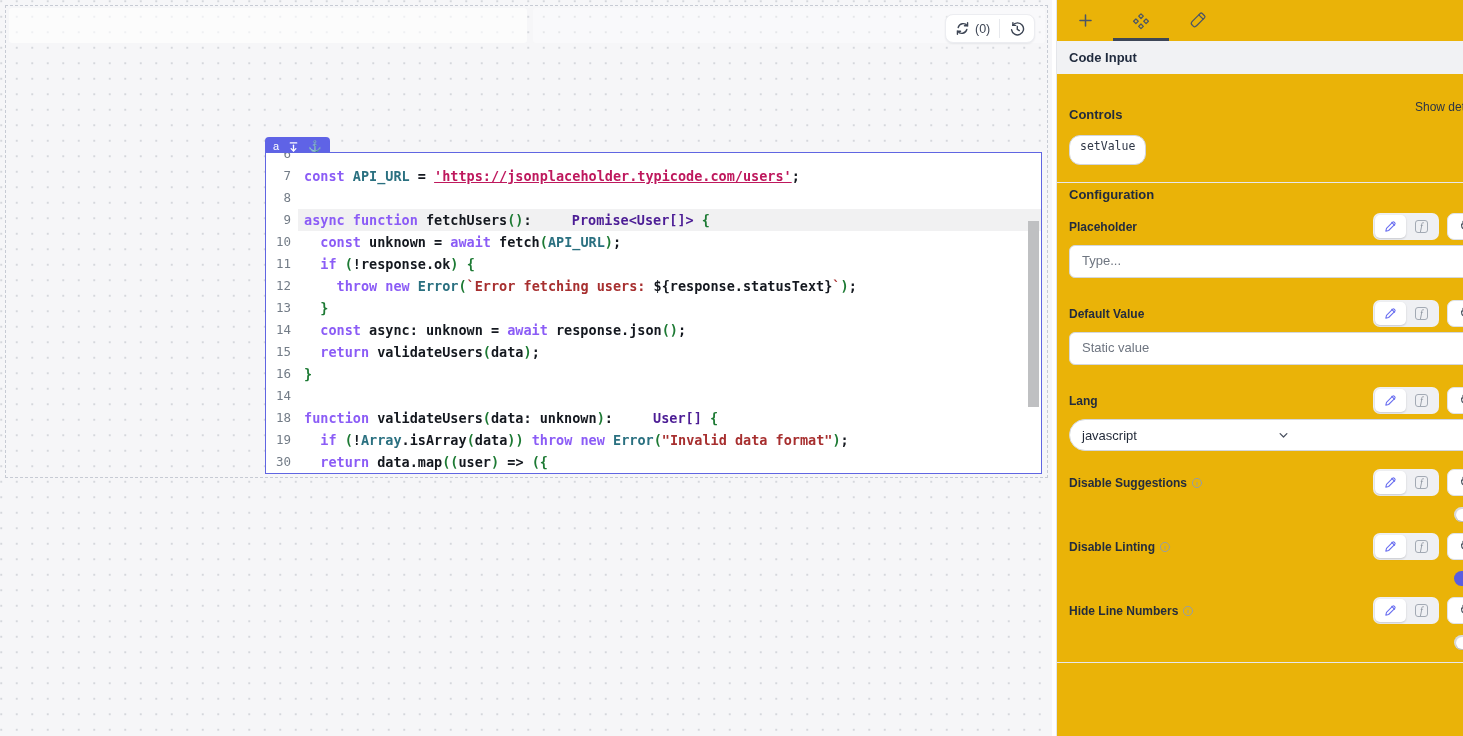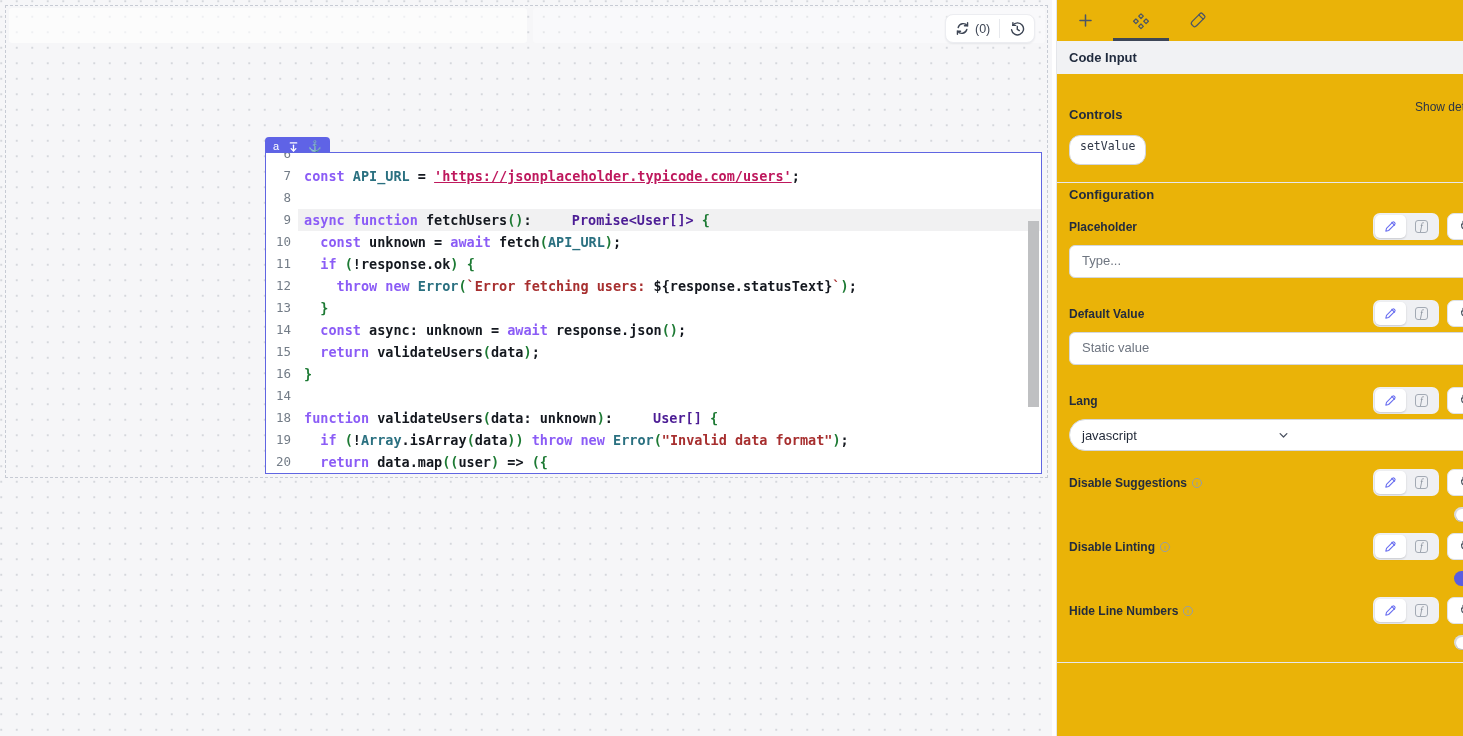--- a/index.html
+++ b/index.html
@@ -144,21 +144,21 @@
           <div class="cl"><span class="gut">10</span><span class="code"><span class="tk-pl">  </span><span class="tk-kw">const</span><span class="tk-pl"> unknown = </span><span class="tk-kw">await</span><span class="tk-pl"> fetch</span><span class="tk-br">(</span><span class="tk-id">API_URL</span><span class="tk-br">)</span><span class="tk-pl">;</span></span></div>
           <div class="cl"><span class="gut">11</span><span class="code"><span class="tk-pl">  </span><span class="tk-kw">if</span><span class="tk-pl"> </span><span class="tk-br">(</span><span class="tk-pl">!response.ok</span><span class="tk-br">)</span><span class="tk-pl"> </span><span class="tk-br">{</span></span></div>
           <div class="cl"><span class="gut">12</span><span class="code"><span class="tk-pl">    </span><span class="tk-kw">throw</span><span class="tk-pl"> </span><span class="tk-kw">new</span><span class="tk-pl"> </span><span class="tk-id">Error</span><span class="tk-br">(</span><span class="tk-st">`Error fetching users: </span><span class="tk-pl">${response.statusText}</span><span class="tk-st">`</span><span class="tk-br">)</span><span class="tk-pl">;</span></span></div>
           <div class="cl"><span class="gut">13</span><span class="code"><span class="tk-pl">  </span><span class="tk-br">}</span></span></div>
           <div class="cl"><span class="gut">14</span><span class="code"><span class="tk-pl">  </span><span class="tk-kw">const</span><span class="tk-pl"> async: unknown = </span><span class="tk-kw">await</span><span class="tk-pl"> response.json</span><span class="tk-br">()</span><span class="tk-pl">;</span></span></div>
           <div class="cl"><span class="gut">15</span><span class="code"><span class="tk-pl">  </span><span class="tk-kw">return</span><span class="tk-pl"> validateUsers</span><span class="tk-br">(</span><span class="tk-pl">data</span><span class="tk-br">)</span><span class="tk-pl">;</span></span></div>
           <div class="cl"><span class="gut">16</span><span class="code"><span class="tk-br">}</span></span></div>
           <div class="cl"><span class="gut">14</span><span class="code"></span></div>
           <div class="cl"><span class="gut">18</span><span class="code"><span class="tk-kw">function</span><span class="tk-pl"> validateUsers</span><span class="tk-br">(</span><span class="tk-pl">data: unknown</span><span class="tk-br">)</span><span class="tk-pl">: </span><span class="tk-ty">User[]</span><span class="tk-pl"> </span><span class="tk-br">{</span></span></div>
           <div class="cl"><span class="gut">19</span><span class="code"><span class="tk-pl">  </span><span class="tk-kw">if</span><span class="tk-pl"> </span><span class="tk-br">(</span><span class="tk-pl">!</span><span class="tk-id">Array</span><span class="tk-pl">.isArray</span><span class="tk-br">(</span><span class="tk-pl">data</span><span class="tk-br">))</span><span class="tk-pl"> </span><span class="tk-kw">throw</span><span class="tk-pl"> </span><span class="tk-kw">new</span><span class="tk-pl"> </span><span class="tk-id">Error</span><span class="tk-br">(</span><span class="tk-st">"Invalid data format"</span><span class="tk-br">)</span><span class="tk-pl">;</span></span></div>
-          <div class="cl"><span class="gut">20</span><span class="code"><span class="tk-pl">  </span><span class="tk-kw">return</span><span class="tk-pl"> data.map</span><span class="tk-br">((</span><span class="tk-pl">user</span><span class="tk-br">)</span><span class="tk-pl"> =&gt; </span><span class="tk-br">({</span></span></div>
+          <div class="cl"><span class="gut">30</span><span class="code"><span class="tk-pl">  </span><span class="tk-kw">return</span><span class="tk-pl"> data.map</span><span class="tk-br">((</span><span class="tk-pl">user</span><span class="tk-br">)</span><span class="tk-pl"> =&gt; </span><span class="tk-br">({</span></span></div>
         </div>
       <div class="scroll-thumb"></div>
     </div>
   </div>
 
   <div class="panel">
     <div class="tabs">
       <div class="tab">
         <span>
           <svg width="19" height="19" viewBox="0 0 24 24" fill="none" stroke="#4a5568" stroke-width="1.9" stroke-linecap="round">

